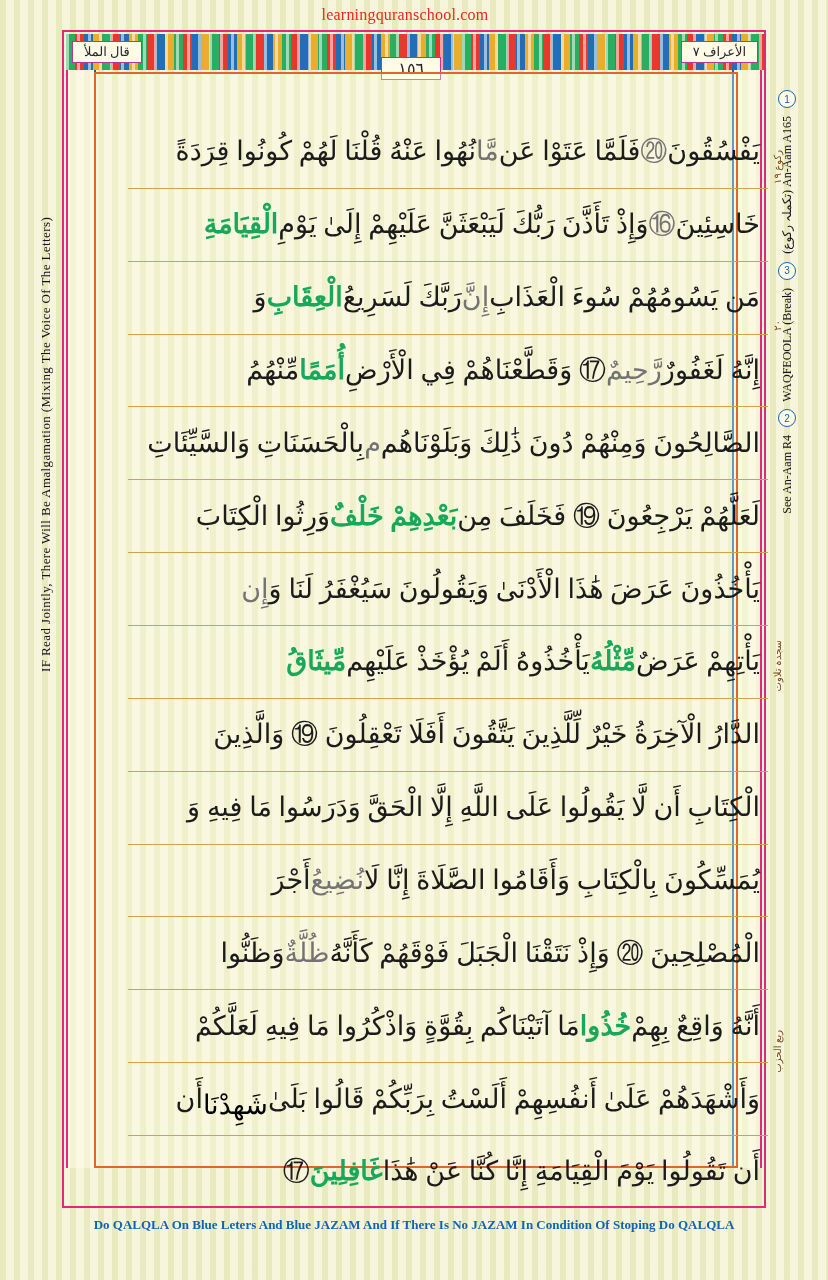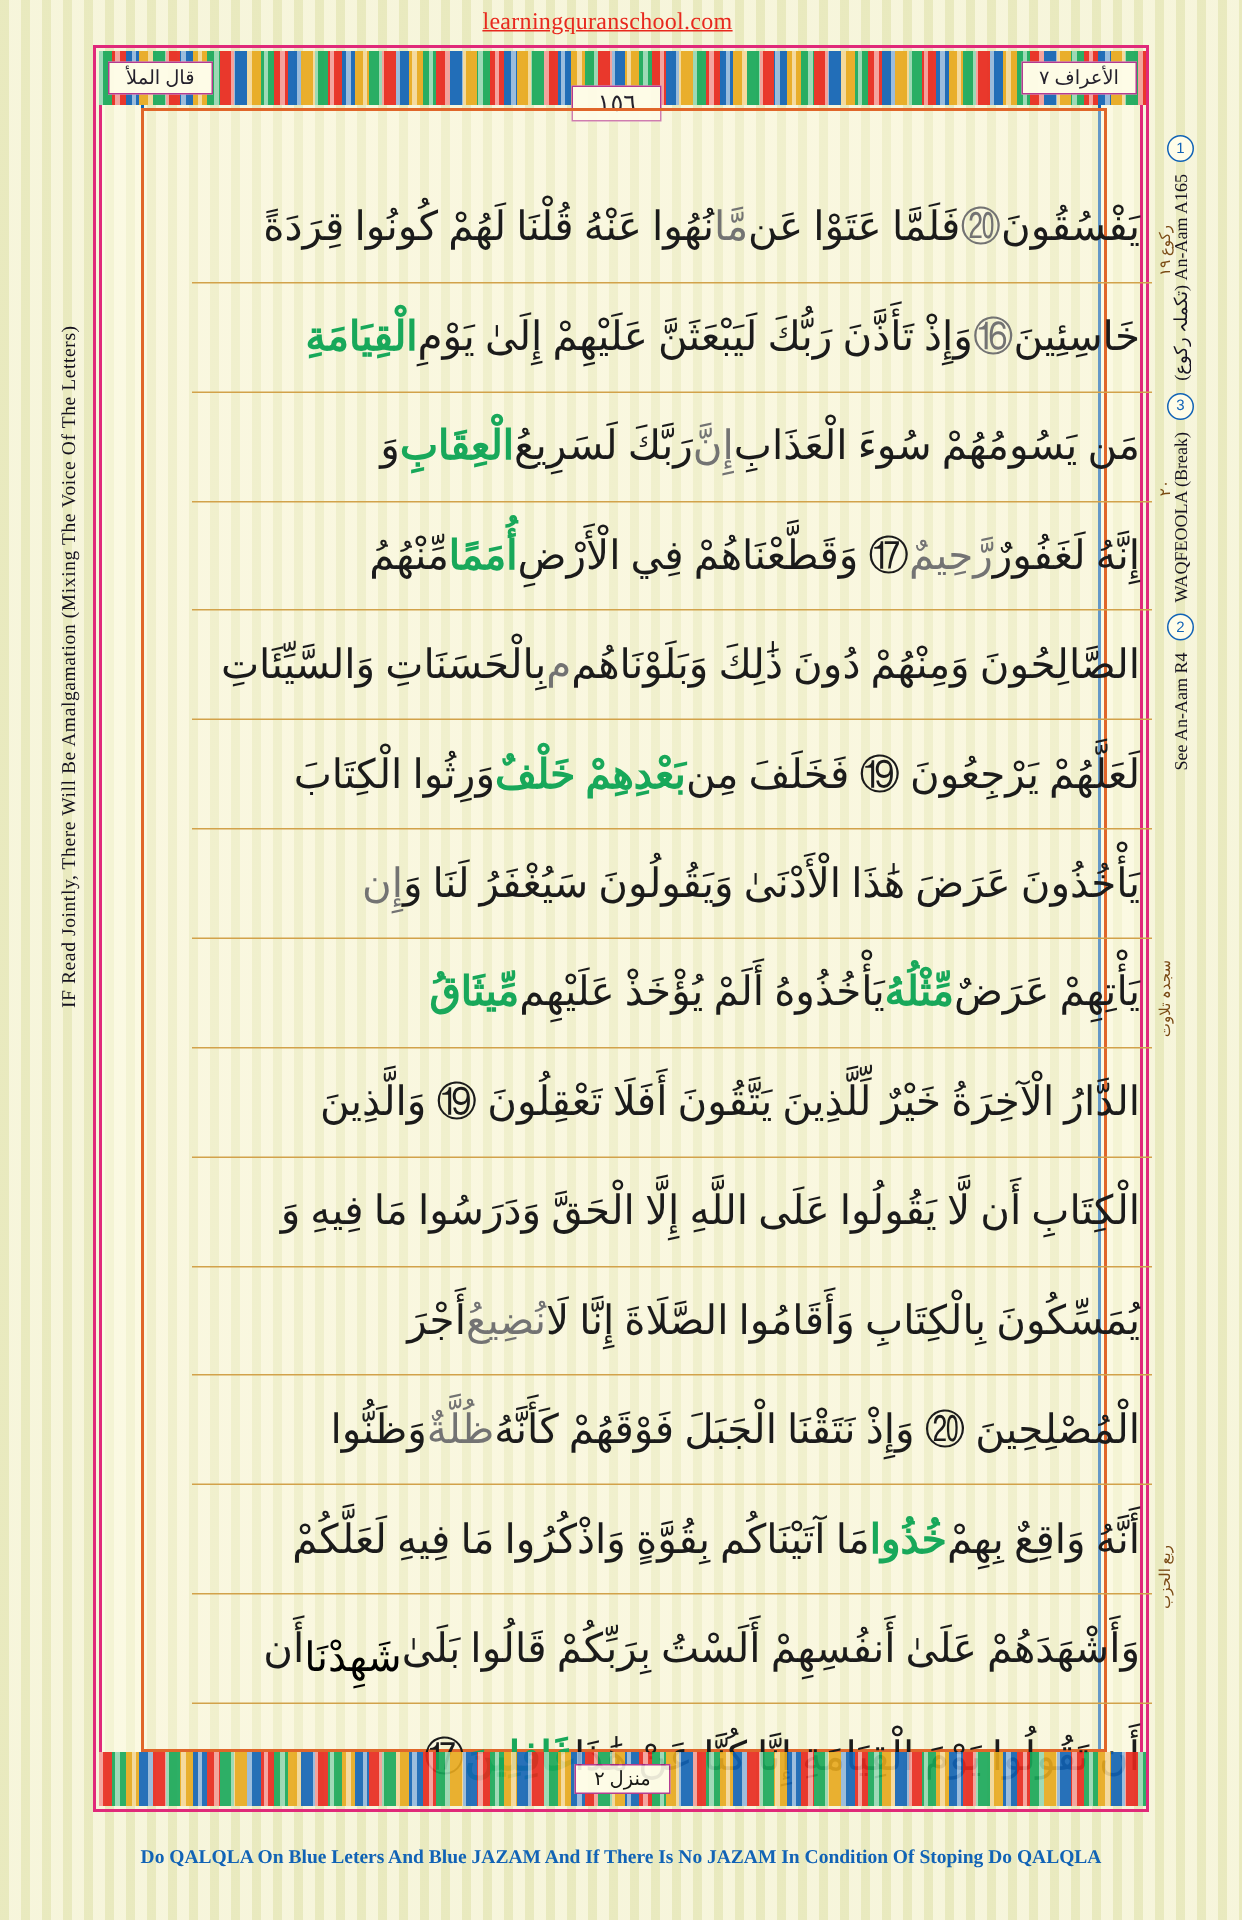--- a/index.html
+++ b/index.html
@@ -29,21 +29,20 @@
   .site-url {
     position: absolute;
     top: 6px;
     left: 0;
     width: 810px;
     text-align: center;
     color: #e8281e;
     font-size: 16px;
     font-family: "Liberation Serif", serif;
     letter-spacing: 0.2px;
-    text-decoration: underline;
   }
 
   
   .page-frame {
     position: absolute;
     left: 62px;
     top: 30px;
     width: 704px;
     height: 1178px;
     border: 2px solid #e0297a;
@@ -281,21 +280,21 @@
     font-size: 15px;
     font-weight: bold;
     font-family: "Liberation Serif", serif;
     letter-spacing: 0.1px;
   }
   .instr-2 {
     color: #1163b6;
     font-size: 13px;
     font-weight: bold;
     font-family: "Liberation Serif", serif;
-    margin-top: 17px;
+    margin-top: 4px;
   }
 </style>
 </head>
 <body>
 
 <div class="paper-texture"></div>
 
 <div class="site-url">learningquranschool.com</div>
 
 <div class="page-frame">
@@ -322,23 +321,20 @@
       <div class="ayah-line">الدَّارُ الْآخِرَةُ خَيْرٌ لِّلَّذِينَ يَتَّقُونَ أَفَلَا تَعْقِلُونَ ⑲ وَالَّذِينَ</div>
       <div class="ayah-line">الْكِتَابِ أَن لَّا يَقُولُوا عَلَى اللَّهِ إِلَّا الْحَقَّ وَدَرَسُوا مَا فِيهِ وَ</div>
       <div class="ayah-line">يُمَسِّكُونَ بِالْكِتَابِ وَأَقَامُوا الصَّلَاةَ إِنَّا لَا <span class="r">نُضِيعُ</span> أَجْرَ</div>
       <div class="ayah-line">الْمُصْلِحِينَ ⑳ وَإِذْ نَتَقْنَا الْجَبَلَ فَوْقَهُمْ كَأَنَّهُ <span class="r">ظُلَّةٌ</span> وَظَنُّوا</div>
       <div class="ayah-line">أَنَّهُ وَاقِعٌ بِهِمْ <span class="g">خُذُوا</span> مَا آتَيْنَاكُم بِقُوَّةٍ وَاذْكُرُوا مَا فِيهِ لَعَلَّكُمْ</div>
       <div class="ayah-line">وَأَشْهَدَهُمْ عَلَىٰ أَنفُسِهِمْ أَلَسْتُ بِرَبِّكُمْ قَالُوا بَلَىٰ <span class="b">شَهِدْنَا</span> أَن</div>
       <div class="ayah-line">أَن تَقُولُوا يَوْمَ الْقِيَامَةِ إِنَّا كُنَّا عَنْ هَٰذَا <span class="g">غَافِلِينَ</span> ⑰</div>
     </div>
   </div>
 
-  <div class="footer-band">
-    <div class="manzil-box">منزل ٢</div>
-  </div>
 
 </div>
 
 <div class="left-note">IF Read Jointly, There Will Be Amalgamation (Mixing The Voice Of The Letters)</div>
 
 <div class="right-notes">
   <div class="badge-circ">1</div>
   <div class="rnote">(تكملہ رکوع) An-Aam A165</div>
   <div class="badge-circ">3</div>
   <div class="rnote">WAQFEOOLA (Break)</div>

